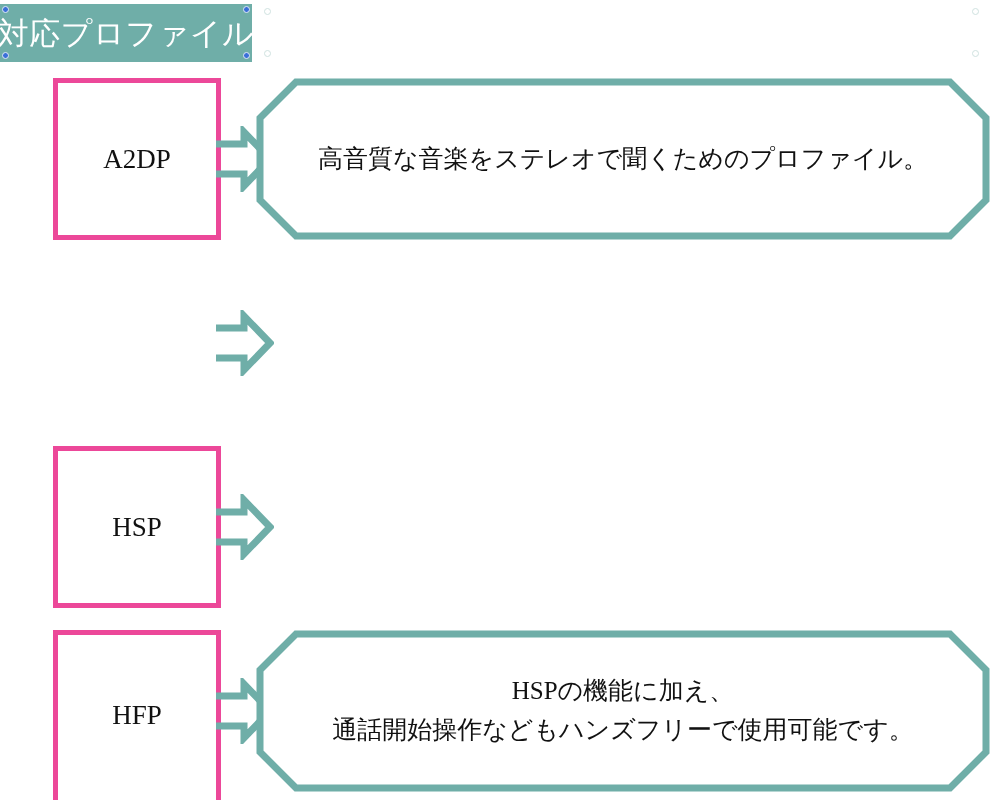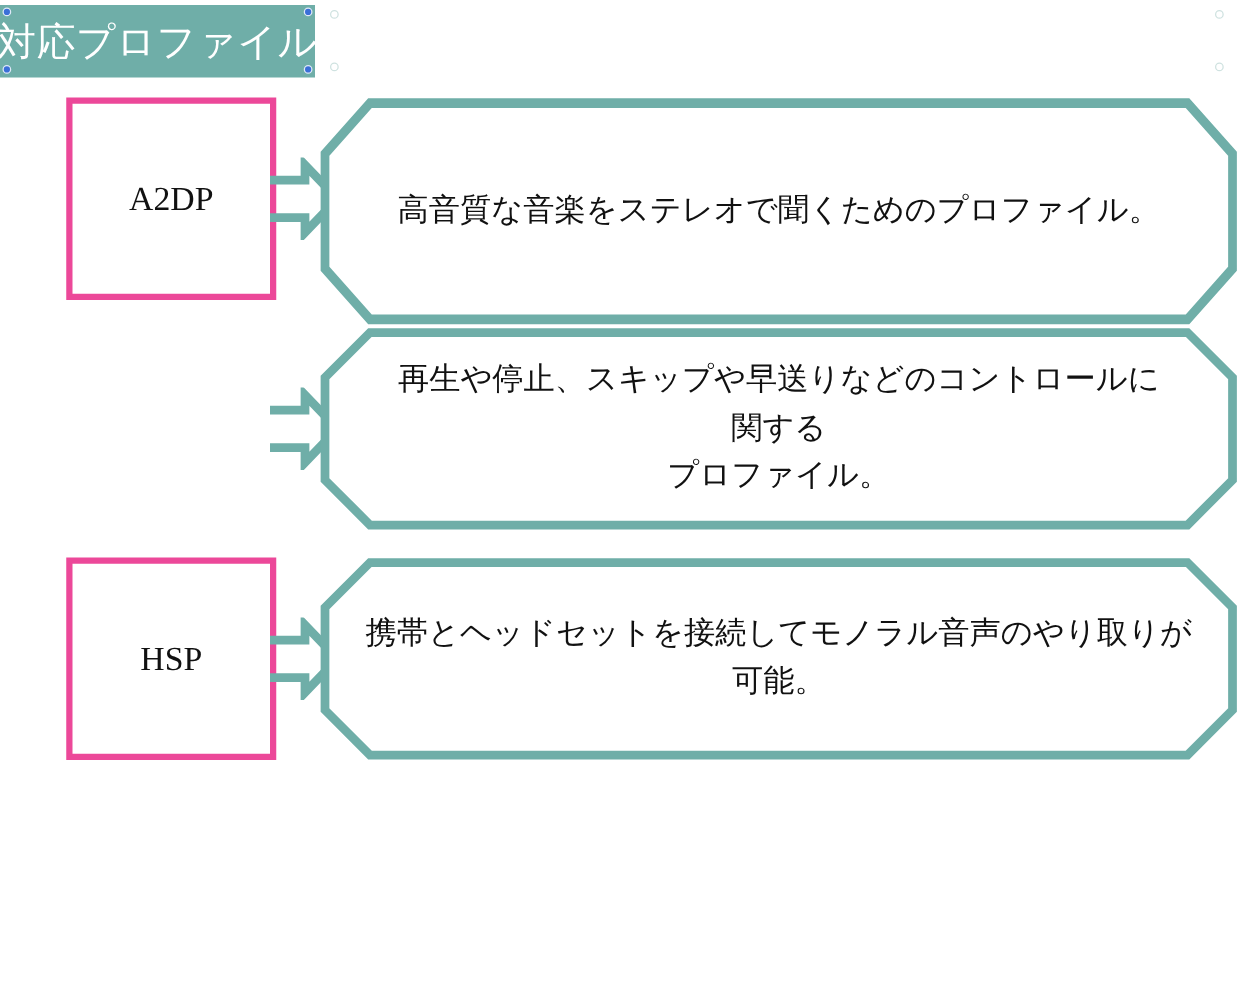--- a/index.html
+++ b/index.html
@@ -159,64 +159,68 @@
     <div class="profile-box" style="top:0px;height:162px;">
       <span class="profile-label">A2DP</span>
     </div>
 
     <div class="arrow" style="top:48px;">
       <svg viewBox="0 0 60 66" width="60" height="66" aria-hidden="true">
         <path d="M2,18 L30,18 L30,6 L56,33 L30,60 L30,48 L2,48" fill="none" stroke="#6FAEA8" stroke-width="7" stroke-linejoin="miter" stroke-linecap="butt"></path>
       </svg>
     </div>
 
-    <div class="desc-oct" style="top:0px;height:182px;">
+    <div class="desc-oct" style="top:0px;height:162px;">
       <svg viewBox="0 0 734 162" preserveAspectRatio="none" aria-hidden="true">
         <path d="M40,4 L694,4 L730,40 L730,122 L694,158 L40,158 L4,122 L4,40 Z" fill="#ffffff" stroke="#6FAEA8" stroke-width="7" stroke-linejoin="miter"></path>
       </svg>
       <div class="desc-text">
         <span>高音質な音楽をステレオで聞くためのプロファイル。</span>
       </div>
     </div>
   </div>
 
   <div class="row" style="top:262px;height:162px;">
 
     <div class="arrow" style="top:48px;">
       <svg viewBox="0 0 60 66" width="60" height="66" aria-hidden="true">
         <path d="M2,18 L30,18 L30,6 L56,33 L30,60 L30,48 L2,48" fill="none" stroke="#6FAEA8" stroke-width="7" stroke-linejoin="miter" stroke-linecap="butt"></path>
       </svg>
     </div>
 
+  </div>
+
+  <div class="row" style="top:446px;height:162px;">
+    <div class="profile-box" style="top:0px;height:162px;">
+      <span class="profile-label">HSP</span>
+    </div>
+
+    <div class="arrow" style="top:48px;">
+      <svg viewBox="0 0 60 66" width="60" height="66" aria-hidden="true">
+        <path d="M2,18 L30,18 L30,6 L56,33 L30,60 L30,48 L2,48" fill="none" stroke="#6FAEA8" stroke-width="7" stroke-linejoin="miter" stroke-linecap="butt"></path>
+      </svg>
+    </div>
+
+  </div>
+
+  <div class="row" style="top:630px;height:170px;">
+    <div class="profile-box" style="top:0px;height:178px;">
+      <span class="profile-label" style="margin-top:-8px;">HFP</span>
+    </div>
+
+    <div class="arrow" style="top:48px;">
+      <svg viewBox="0 0 60 66" width="60" height="66" aria-hidden="true">
+        <path d="M2,18 L30,18 L30,6 L56,33 L30,60 L30,48 L2,48" fill="none" stroke="#6FAEA8" stroke-width="7" stroke-linejoin="miter" stroke-linecap="butt"></path>
+      </svg>
+    </div>
+
     <div class="desc-oct" style="top:0px;height:162px;">
       <svg viewBox="0 0 734 162" preserveAspectRatio="none" aria-hidden="true">
         <path d="M40,4 L694,4 L730,40 L730,122 L694,158 L40,158 L4,122 L4,40 Z" fill="#ffffff" stroke="#6FAEA8" stroke-width="7" stroke-linejoin="miter"></path>
       </svg>
       <div class="desc-text">
-        <span>再生や停止、スキップや早送りなどのコントロールに関する
-プロファイル。</span>
+        <span>HSPの機能に加え、
+通話開始操作などもハンズフリーで使用可能です。</span>
       </div>
     </div>
   </div>
 
-  <div class="row" style="top:446px;height:162px;">
-    <div class="profile-box" style="top:0px;height:162px;">
-      <span class="profile-label">HSP</span>
-    </div>
-
-    <div class="arrow" style="top:48px;">
-      <svg viewBox="0 0 60 66" width="60" height="66" aria-hidden="true">
-        <path d="M2,18 L30,18 L30,6 L56,33 L30,60 L30,48 L2,48" fill="none" stroke="#6FAEA8" stroke-width="7" stroke-linejoin="miter" stroke-linecap="butt"></path>
-      </svg>
-    </div>
-
-    <div class="desc-oct" style="top:0px;height:162px;">
-      <svg viewBox="0 0 734 162" preserveAspectRatio="none" aria-hidden="true">
-        <path d="M40,4 L694,4 L730,40 L730,122 L694,158 L40,158 L4,122 L4,40 Z" fill="#ffffff" stroke="#6FAEA8" stroke-width="7" stroke-linejoin="miter"></path>
-      </svg>
-      <div class="desc-text" style="padding:0 30px;">
-        <span>携帯とヘッドセットを接続してモノラル音声のやり取りが可能。</span>
-      </div>
-    </div>
-  </div>
-
-
 </div>
 
 </body></html>

